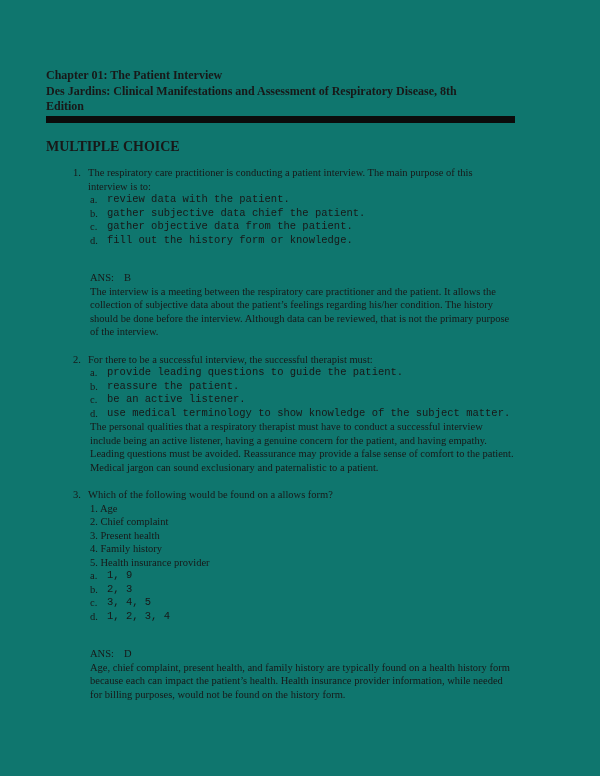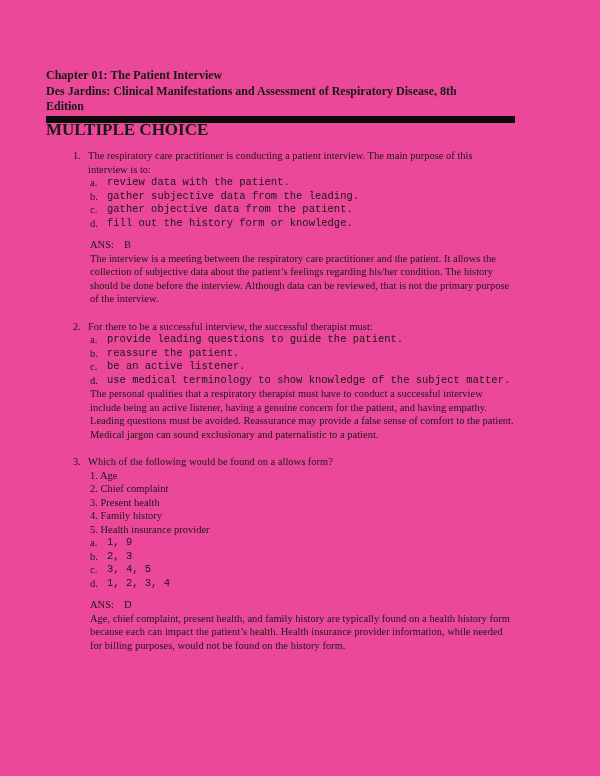--- a/index.html
+++ b/index.html
@@ -5,47 +5,47 @@
   * { margin:0; padding:0; box-sizing:border-box; }
   html, body { width:600px; height:776px; }
   body {
     background:#ffffff;
     font-family:"Liberation Serif", serif;
     color:#181818;
     position:relative;
     overflow:hidden;
   }
   .page {
-    position:absolute; left:0; top:0; width:600px; height:776px; background:#ec4899;
+    position:absolute; left:0; top:0; width:600px; height:776px; background:#0f766e;
   }
   .content {
     position:absolute; left:46px; top:68px; width:470px;
   }
   .doc-title .title-line {
     font-weight:bold; font-size:12px; line-height:15.5px; white-space:nowrap;
   }
   .title-rule {
     height:7px; background:#0b0b0b; margin-top:1px; width:469px;
   }
   .section-heading {
-    font-weight:bold; font-size:17px; line-height:13.5px; 
+    font-weight:bold; font-size:14px; line-height:13.5px; margin-top:17px;
   }
   .question {
     display:flex; margin-top:14px;
     font-size:10.5px; line-height:13.5px;
   }
   .question.first { margin-top:13px; }
   .q-num { width:15px; margin-left:27px; flex:none; }
   .q-body { flex:1; max-width:428px; }
   .q-stem { max-width:424px; }
   .sub-item { padding-left:2px; }
   .option { display:flex; padding-left:2px; }
   .opt-letter { width:17px; flex:none; }
   .opt-text { flex:1;font-family:Liberation Mono, monospace; }
-  .ans-line { margin-top:8px; padding-left:2px; }
+  .ans-line { margin-top:24px; padding-left:2px; }
   .ans-value { margin-left:10px; }
   .rationale { padding-left:2px; max-width:426px; }
 </style>
 </head>
 <body>
 
 <div class="page">
   <div class="content">
 
     <div class="doc-title">
@@ -60,21 +60,21 @@
     <div class="question first">
       <span class="q-num">1.</span>
       <div class="q-body">
         <div class="q-stem">The respiratory care practitioner is conducting a patient interview. The main purpose of this interview is to:</div>
         <div class="option">
           <span class="opt-letter">a.</span>
           <span class="opt-text">review data with the patient.</span>
         </div>
         <div class="option">
           <span class="opt-letter">b.</span>
-          <span class="opt-text">gather subjective data from the leading.</span>
+          <span class="opt-text">gather subjective data chief the patient.</span>
         </div>
         <div class="option">
           <span class="opt-letter">c.</span>
           <span class="opt-text">gather objective data from the patient.</span>
         </div>
         <div class="option">
           <span class="opt-letter">d.</span>
           <span class="opt-text">fill out the history form or knowledge.</span>
         </div>
         <div class="ans-line">

